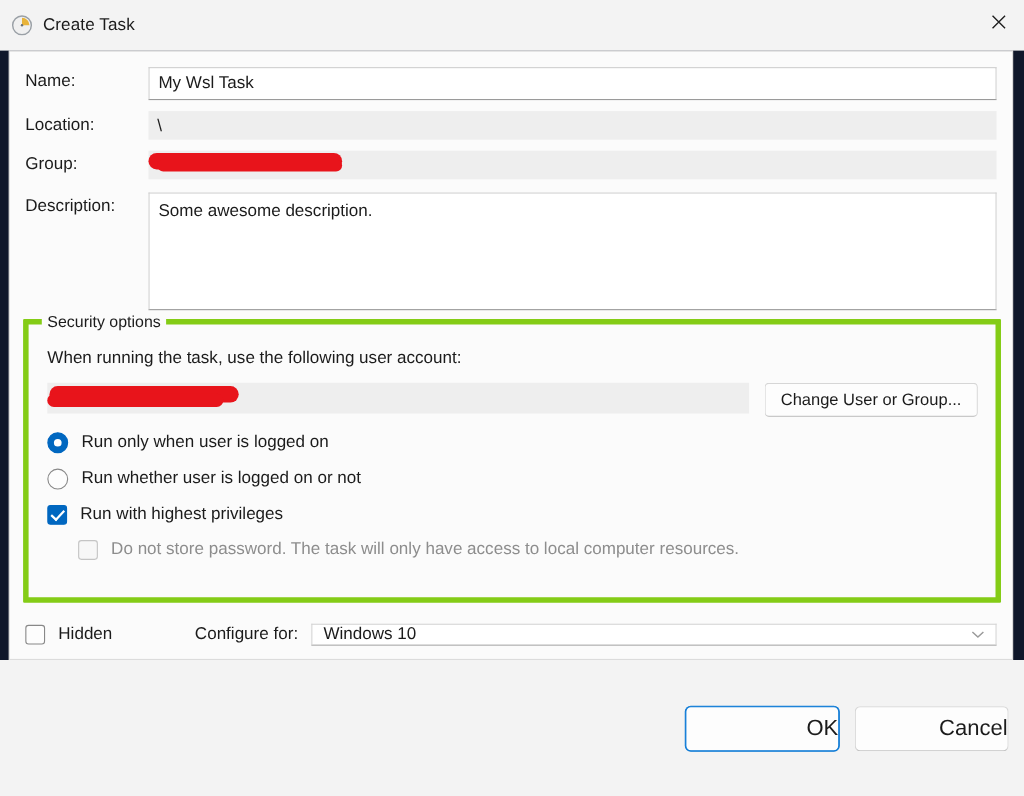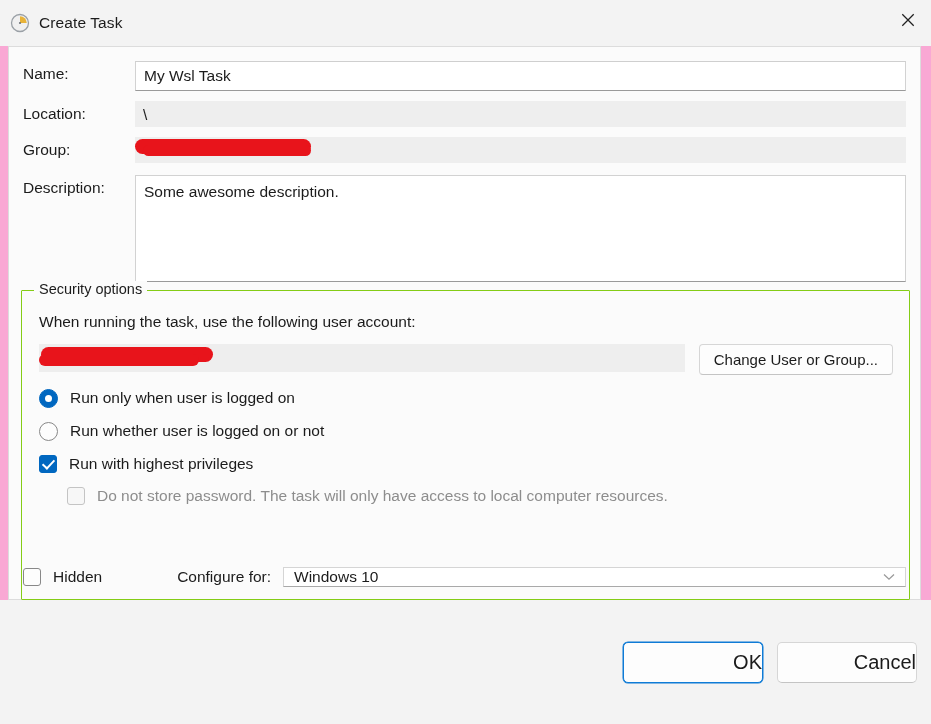--- a/index.html
+++ b/index.html
@@ -12,21 +12,21 @@
     font-family: "Liberation Sans", sans-serif;
     background: #f3f3f3;
     color: #1a1a1a;
     -webkit-font-smoothing: antialiased;
   }
 
   #dialog {
     position: relative;
     width: 931px;
     height: 724px;
-    background: #f9a8d4;
+    background: #0f172a;
     display: flex;
     flex-direction: column;
   }
 
   
   .titlebar {
     height: 46px;
     min-height: 46px;
     background: #f3f3f3;
     display: flex;
@@ -159,22 +159,22 @@
   .redact.r2 {
     background: #e8141b;
   }
 
   
   .groupbox {
     position: absolute;
     left: 12px;
     right: 10px;
     top: 243px;
-    height: 310px;
-    border: 1px solid #84cc16;
+    height: 258px;
+    border: 5px solid #84cc16;
     border-radius: 1px;
   }
   .group-legend {
     position: absolute;
     top: -10px;
     left: 12px;
     background: #fbfbfb;
     padding: 0 5px;
     font-size: 14.5px;
     color: #1b1b1b;

